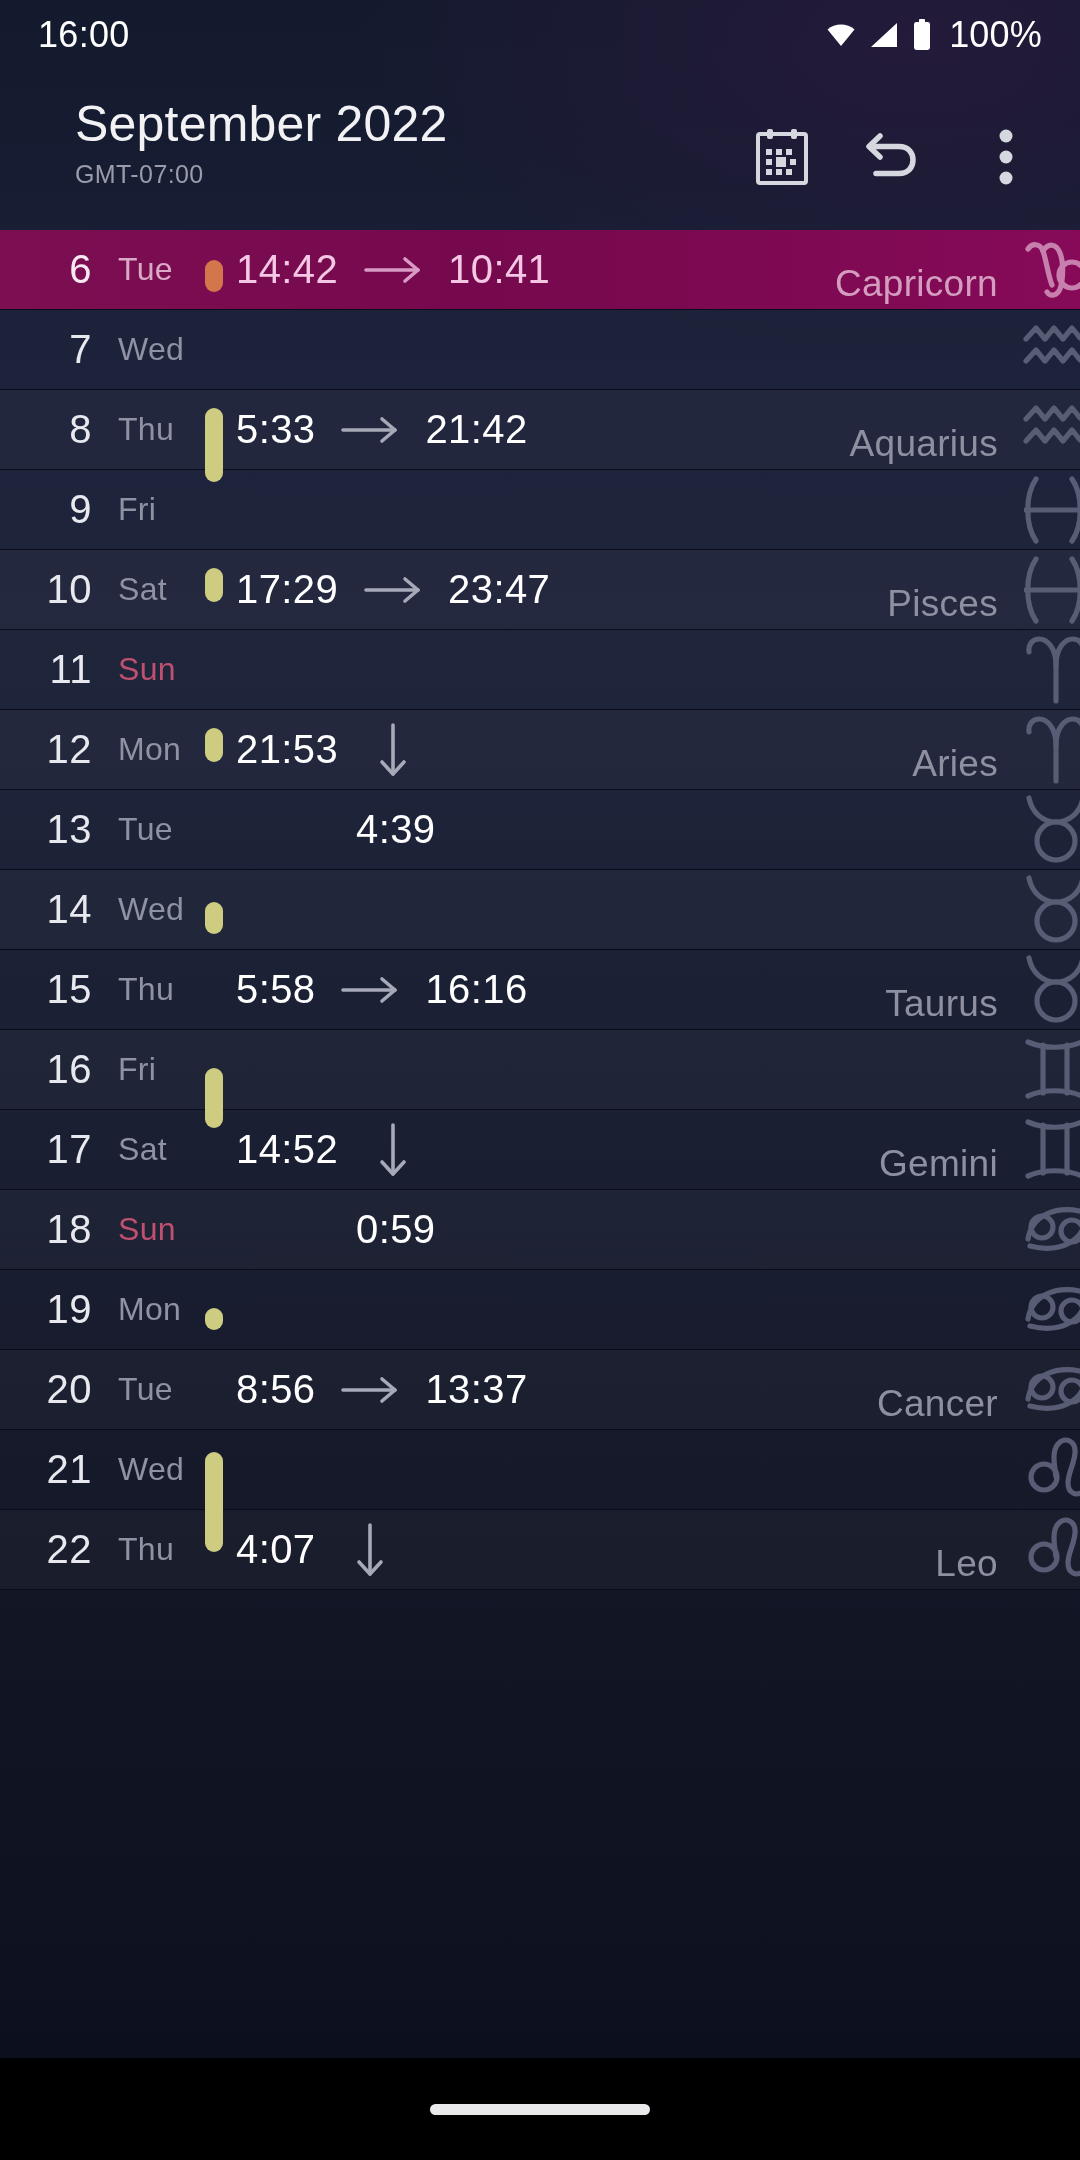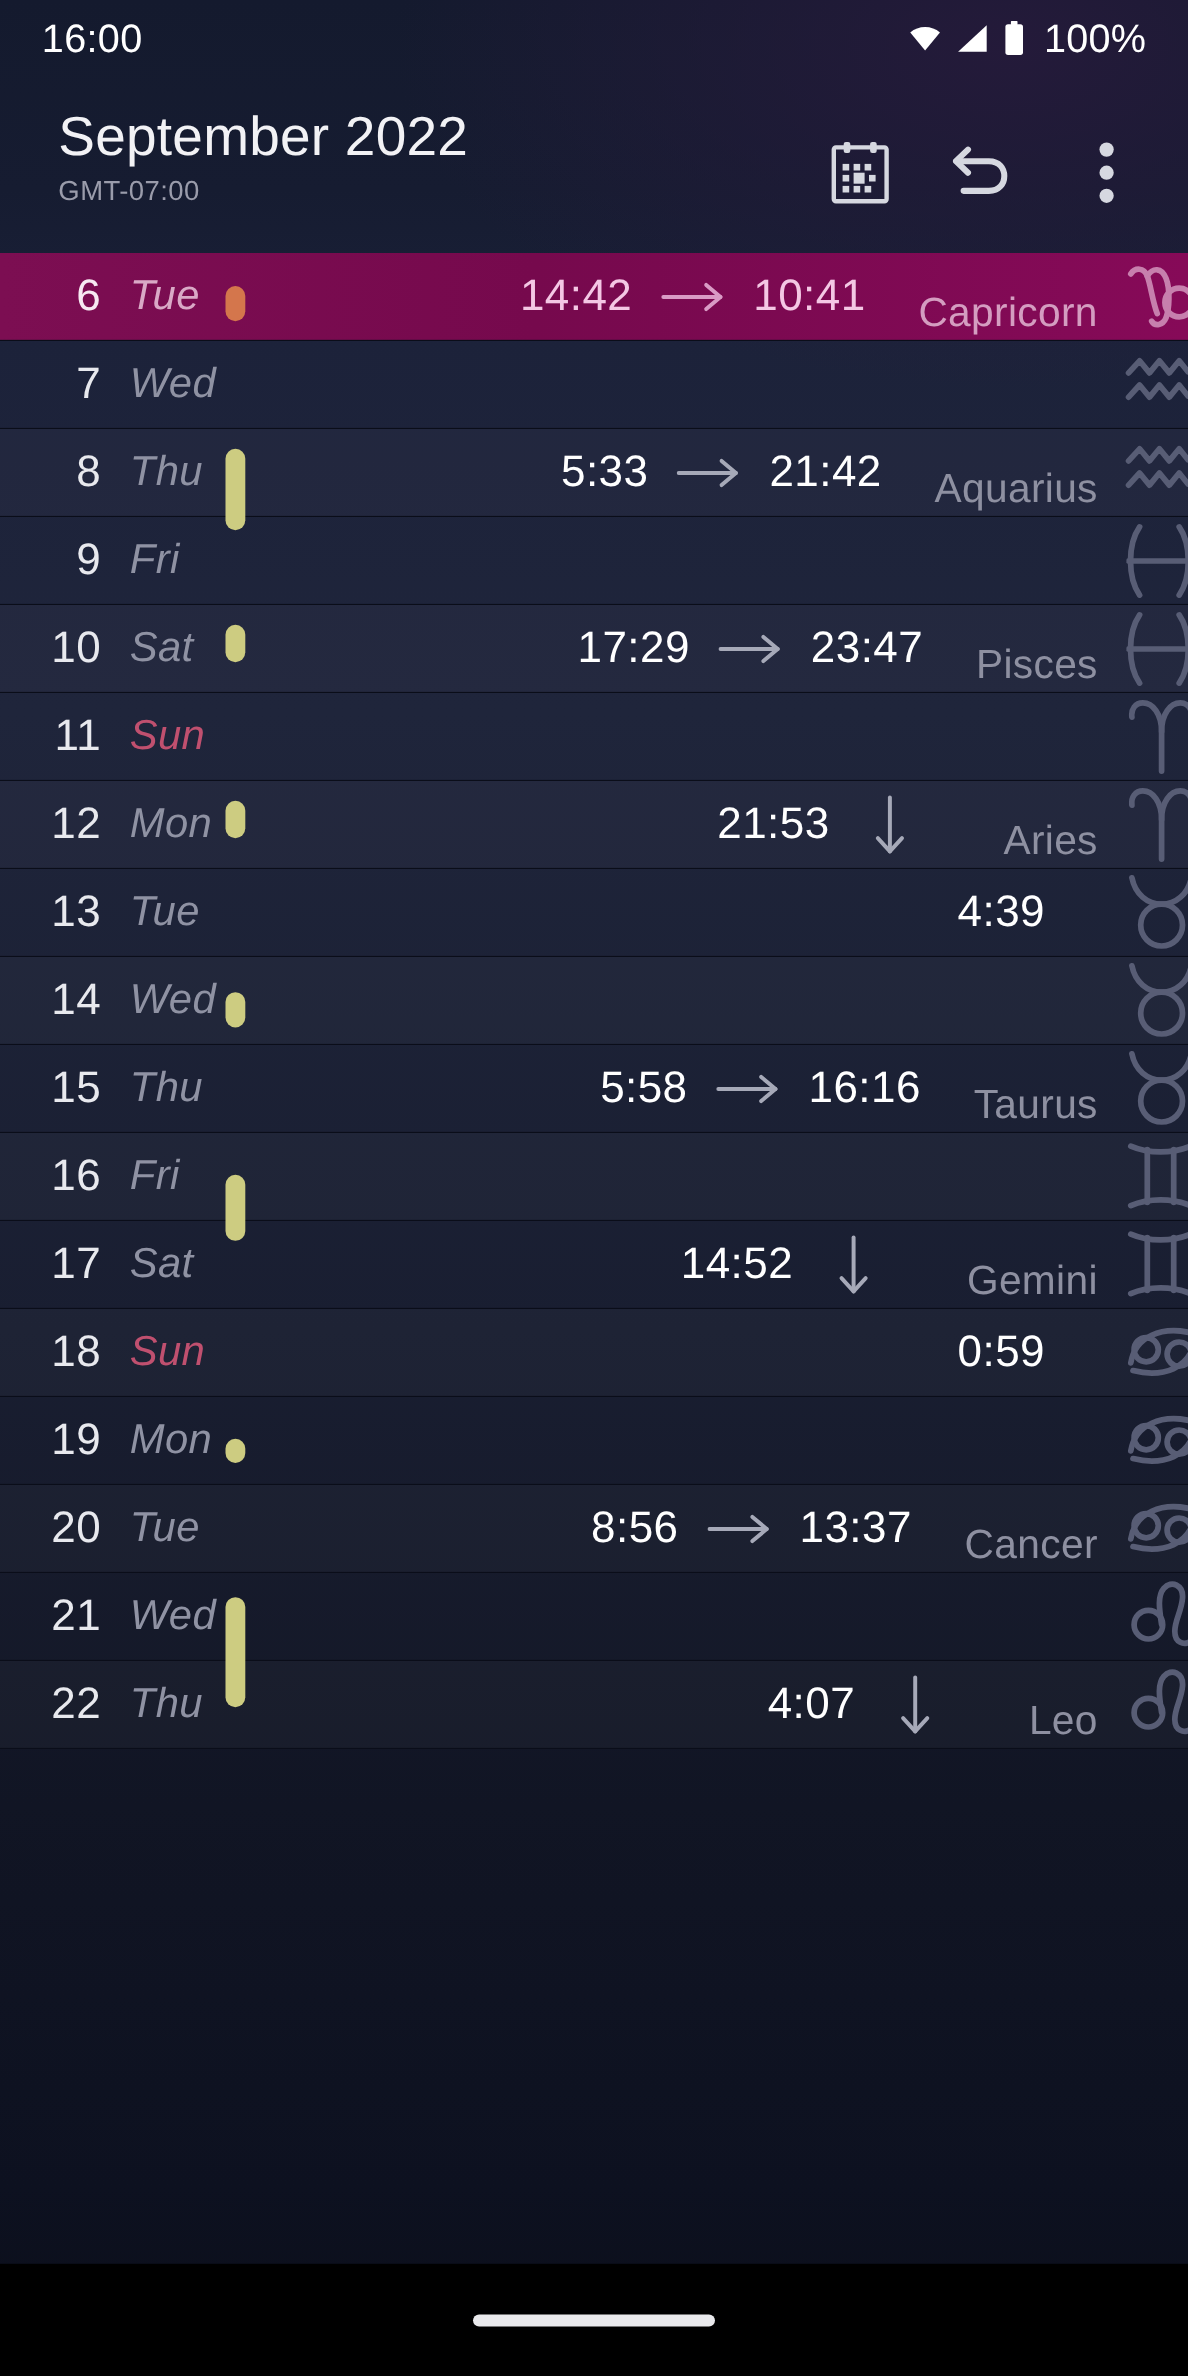--- a/index.html
+++ b/index.html
@@ -34,21 +34,21 @@
   .ic-wifi{ width:30px; height:24px; display:block; }
   .ic-signal{ width:30px; height:26px; display:block; }
   .ic-batt{ width:20px; height:32px; display:block; }
   #statusbar .pct{ color:#fff; font-size:36px; margin-left:4px; letter-spacing:.2px;}
 
   
   #appbar{
     position:absolute; top:70px; left:0; width:1080px; height:160px;
     display:flex; align-items:flex-start; z-index:4;
   }
-  #titleblock{ margin-left:53px; margin-top:28px; }
+  #titleblock{ margin-left:75px; margin-top:28px; }
   #monthtitle{
     color:#f2f2f5; font-size:50px; font-weight:400; line-height:1.05;
     letter-spacing:.2px;
   }
   #tzline{
     color:#9a9cab; font-size:25px; margin-top:9px; letter-spacing:.4px;
   }
   #actions{
     margin-left:auto; display:flex; align-items:center; gap:0;
     margin-top:44px; margin-right:18px;
@@ -79,30 +79,29 @@
   }
 
   .daynum{
     width:92px; text-align:right;
     color:#e8e9ee; font-size:40px; letter-spacing:.5px;
     flex:0 0 auto;
   }
   .row.sel .daynum{ color:#f7e9f2; }
   .dayname{
     margin-left:26px; width:118px;
-    color:#8f92a3; font-size:38px; letter-spacing:.3px;
+    color:#8f92a3; font-size:32px; letter-spacing:.3px;
     flex:0 0 auto;
-    font-style:italic;
   }
   .dayname.sun{ color:#c0506f; }
   .row.sel .dayname{ color:#d9a9c6; }
 
   .times{
     flex:1 1 auto;
-    display:flex; align-items:center; justify-content:flex-end;
+    display:flex; align-items:center; justify-content:flex-start;
     gap:12px; padding-right:48px;
   }
   .times .t{
     color:#ffffff; font-size:40px; letter-spacing:.4px; white-space:nowrap;
   }
   .row.sel .times .t{ color:#f4c7e4; }
   .times .arrowbox{
     width:86px; display:flex; align-items:center; justify-content:center;
   }
   .arr{ display:block; }

